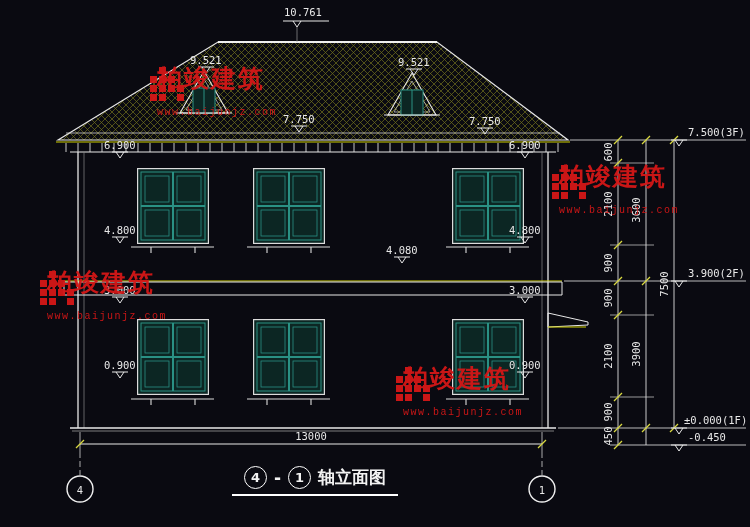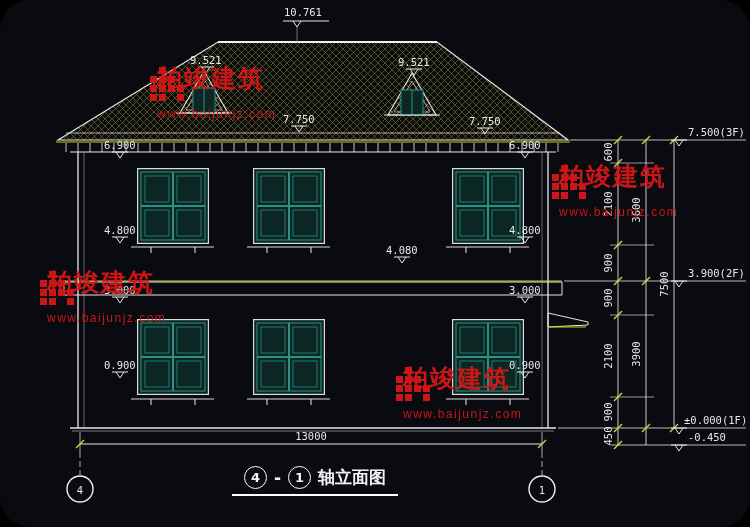--- a/index.html
+++ b/index.html
@@ -1,36 +1,36 @@
 <!DOCTYPE html>
 <html><head>
 <meta charset="utf-8">
 <style>
   html,body{margin:0;padding:0;background:#000;}
   #canvas{
     position:relative;width:750px;height:527px;background:#0a0a11;
-    overflow:hidden;font-family:"DejaVu Sans","Liberation Sans",sans-serif;border-radius:30px;
+    overflow:hidden;font-family:"DejaVu Sans","Liberation Sans",sans-serif;
   }
   svg{position:absolute;left:0;top:0;}
   svg text{
     fill:#e8e8e8;font-family:"DejaVu Sans Mono","Liberation Mono",monospace;
     font-size:10.5px;
   }
   .wm{
     position:absolute;display:flex;align-items:center;gap:7px;
     opacity:.95;pointer-events:none;
   }
   .wm .wm-txt{display:block;}
   .wm b{
     display:block;color:#d51717;font-weight:bold;font-size:25px;line-height:1;
     letter-spacing:2px;font-family:"DejaVu Sans","Liberation Sans",sans-serif;
   }
   .wm i{
-    display:block;font-style:normal;color:#d51717;font-size:12px;margin-top:16px;
-    letter-spacing:1.5px;font-family:Liberation Sans, sans-serif;
+    display:block;font-style:normal;color:#d51717;font-size:10px;margin-top:16px;
+    letter-spacing:1.5px;font-family:Liberation Mono, monospace;
   }
   #title-bar{
     position:absolute;left:232px;top:466px;display:flex;align-items:center;gap:7px;
     color:#f2f2f2;font-weight:bold;font-size:17px;
     border-bottom:2.5px solid #ffffff;padding:0 12px 5px 12px;
   }
   .tcirc{
     width:21px;height:21px;border:1.6px solid #ffffff;border-radius:50%;
     display:flex;align-items:center;justify-content:center;
     font-size:13px;font-weight:bold;color:#f2f2f2;flex:0 0 auto;

